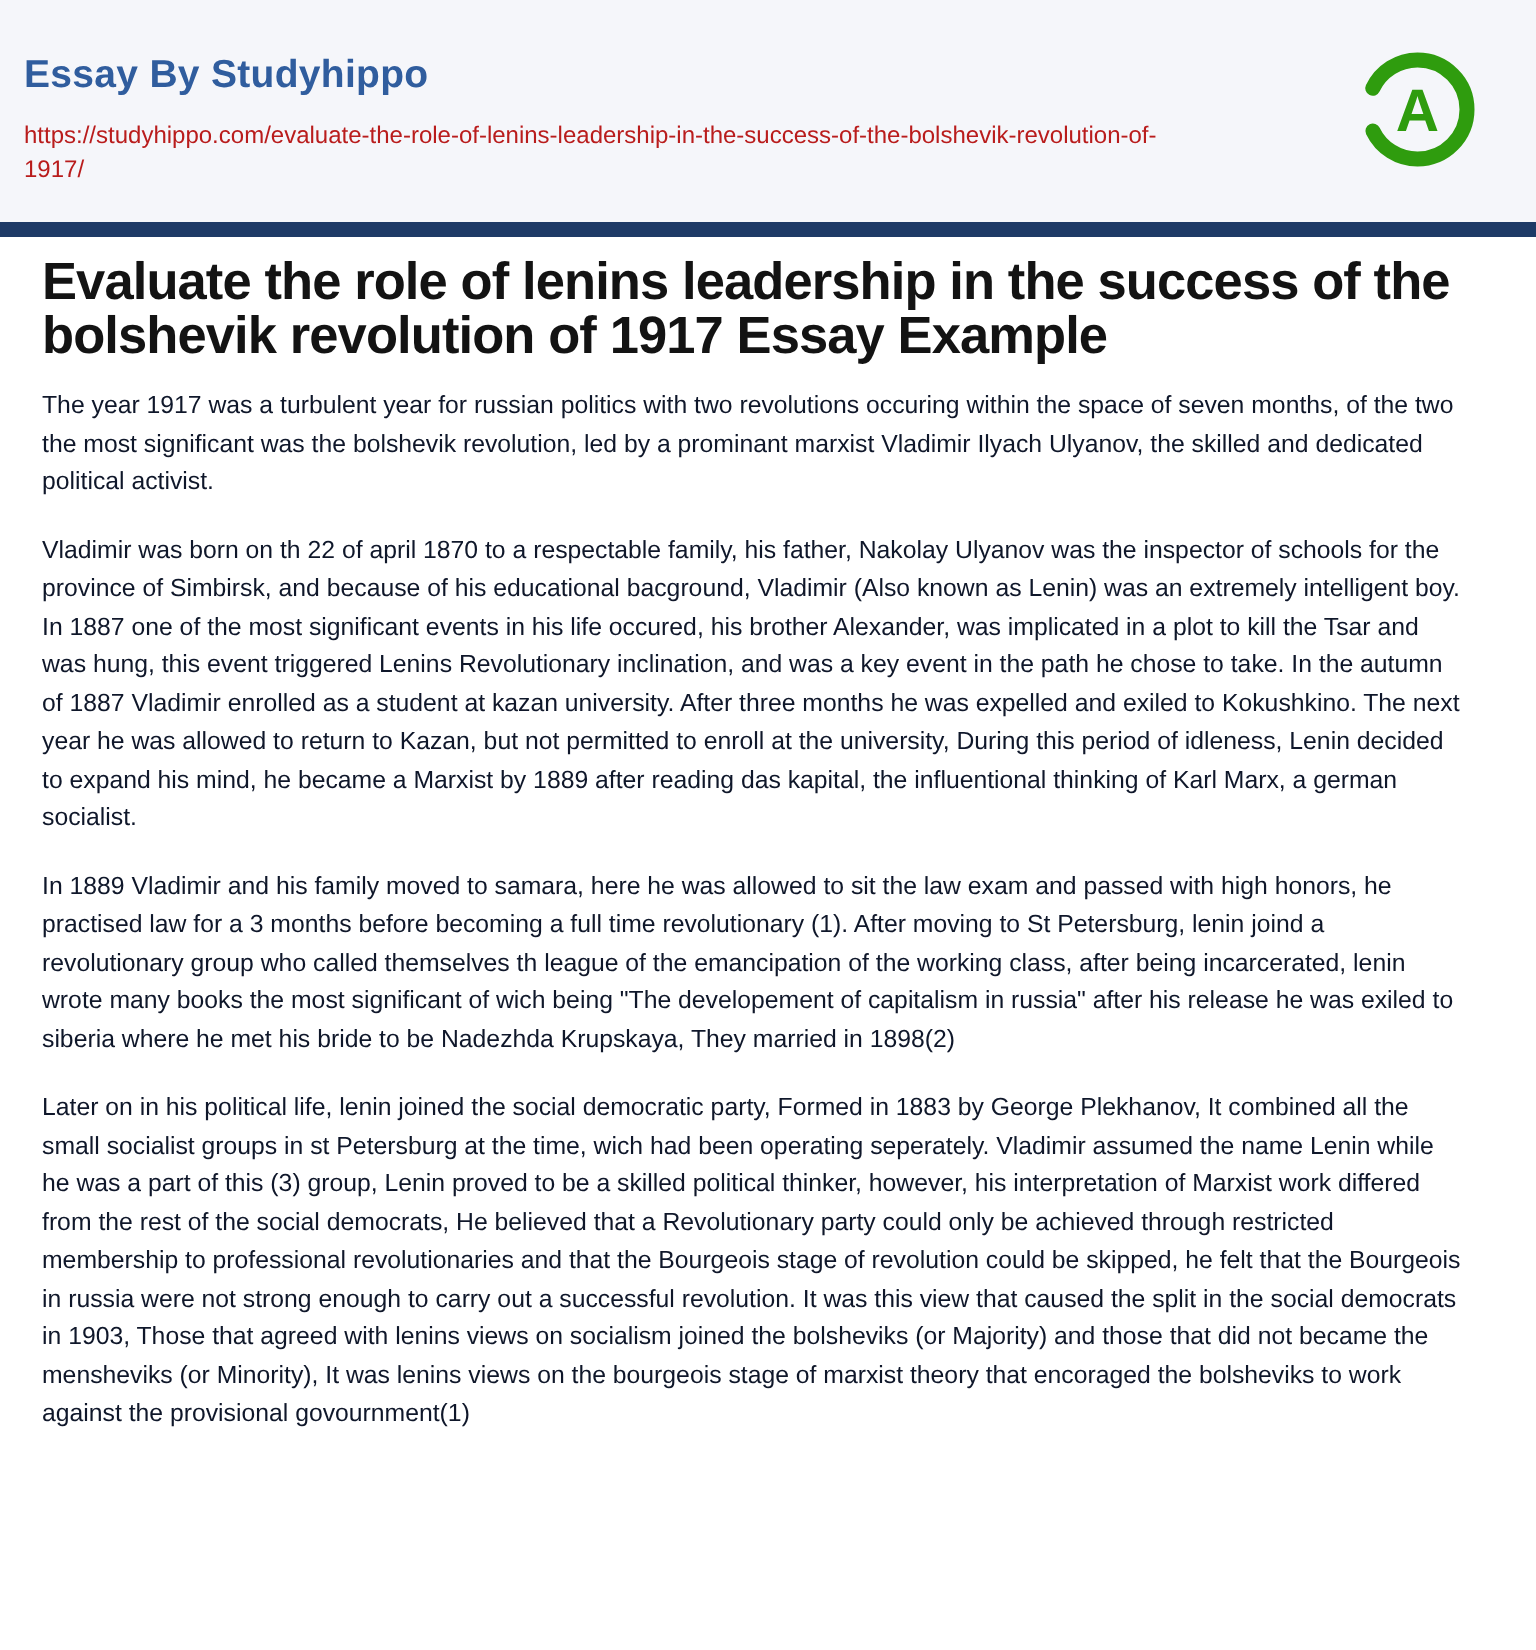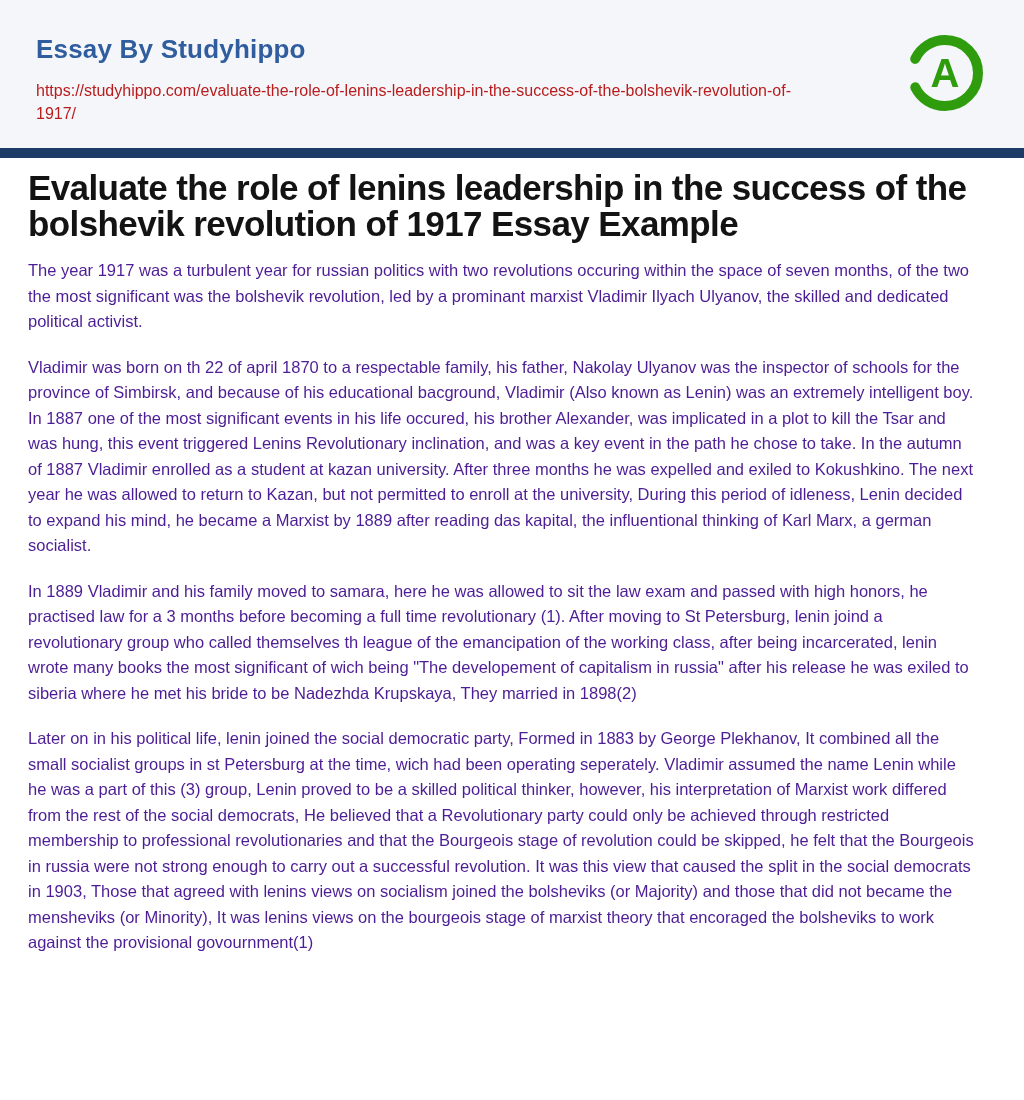--- a/index.html
+++ b/index.html
@@ -6,21 +6,21 @@
   html, body { width: 1024px; height: 1100px; }
   body {
     font-family: "Liberation Sans", sans-serif;
     background: #ffffff;
     overflow: hidden;
     position: relative;
   }
   .site-header {
     background: #f5f6fa;
     height: 148px;
-    padding: 34px 38px 0 36px;
+    padding: 34px 38px 0 16px;
     display: flex;
     justify-content: space-between;
     align-items: flex-start;
   }
   .header-text { max-width: 800px; }
   .site-title {
     color: #305d9e;
     font-size: 26px;
     font-weight: bold;
     letter-spacing: 0.2px;
@@ -46,21 +46,21 @@
   .essay-title {
     color: #131313;
     font-size: 35px;
     font-weight: bold;
     line-height: 1.03;
     letter-spacing: -0.6px;
     max-width: 958px;
     margin-bottom: 16px;
   }
   .essay-body p {
-    color: #4c1d95;
+    color: #0f172a;
     font-size: 16.5px;
     line-height: 25.5px;
     max-width: 948px;
     margin-bottom: 20px;
   }
 </style>
 </head>
 <body>
 
 <header class="site-header">

